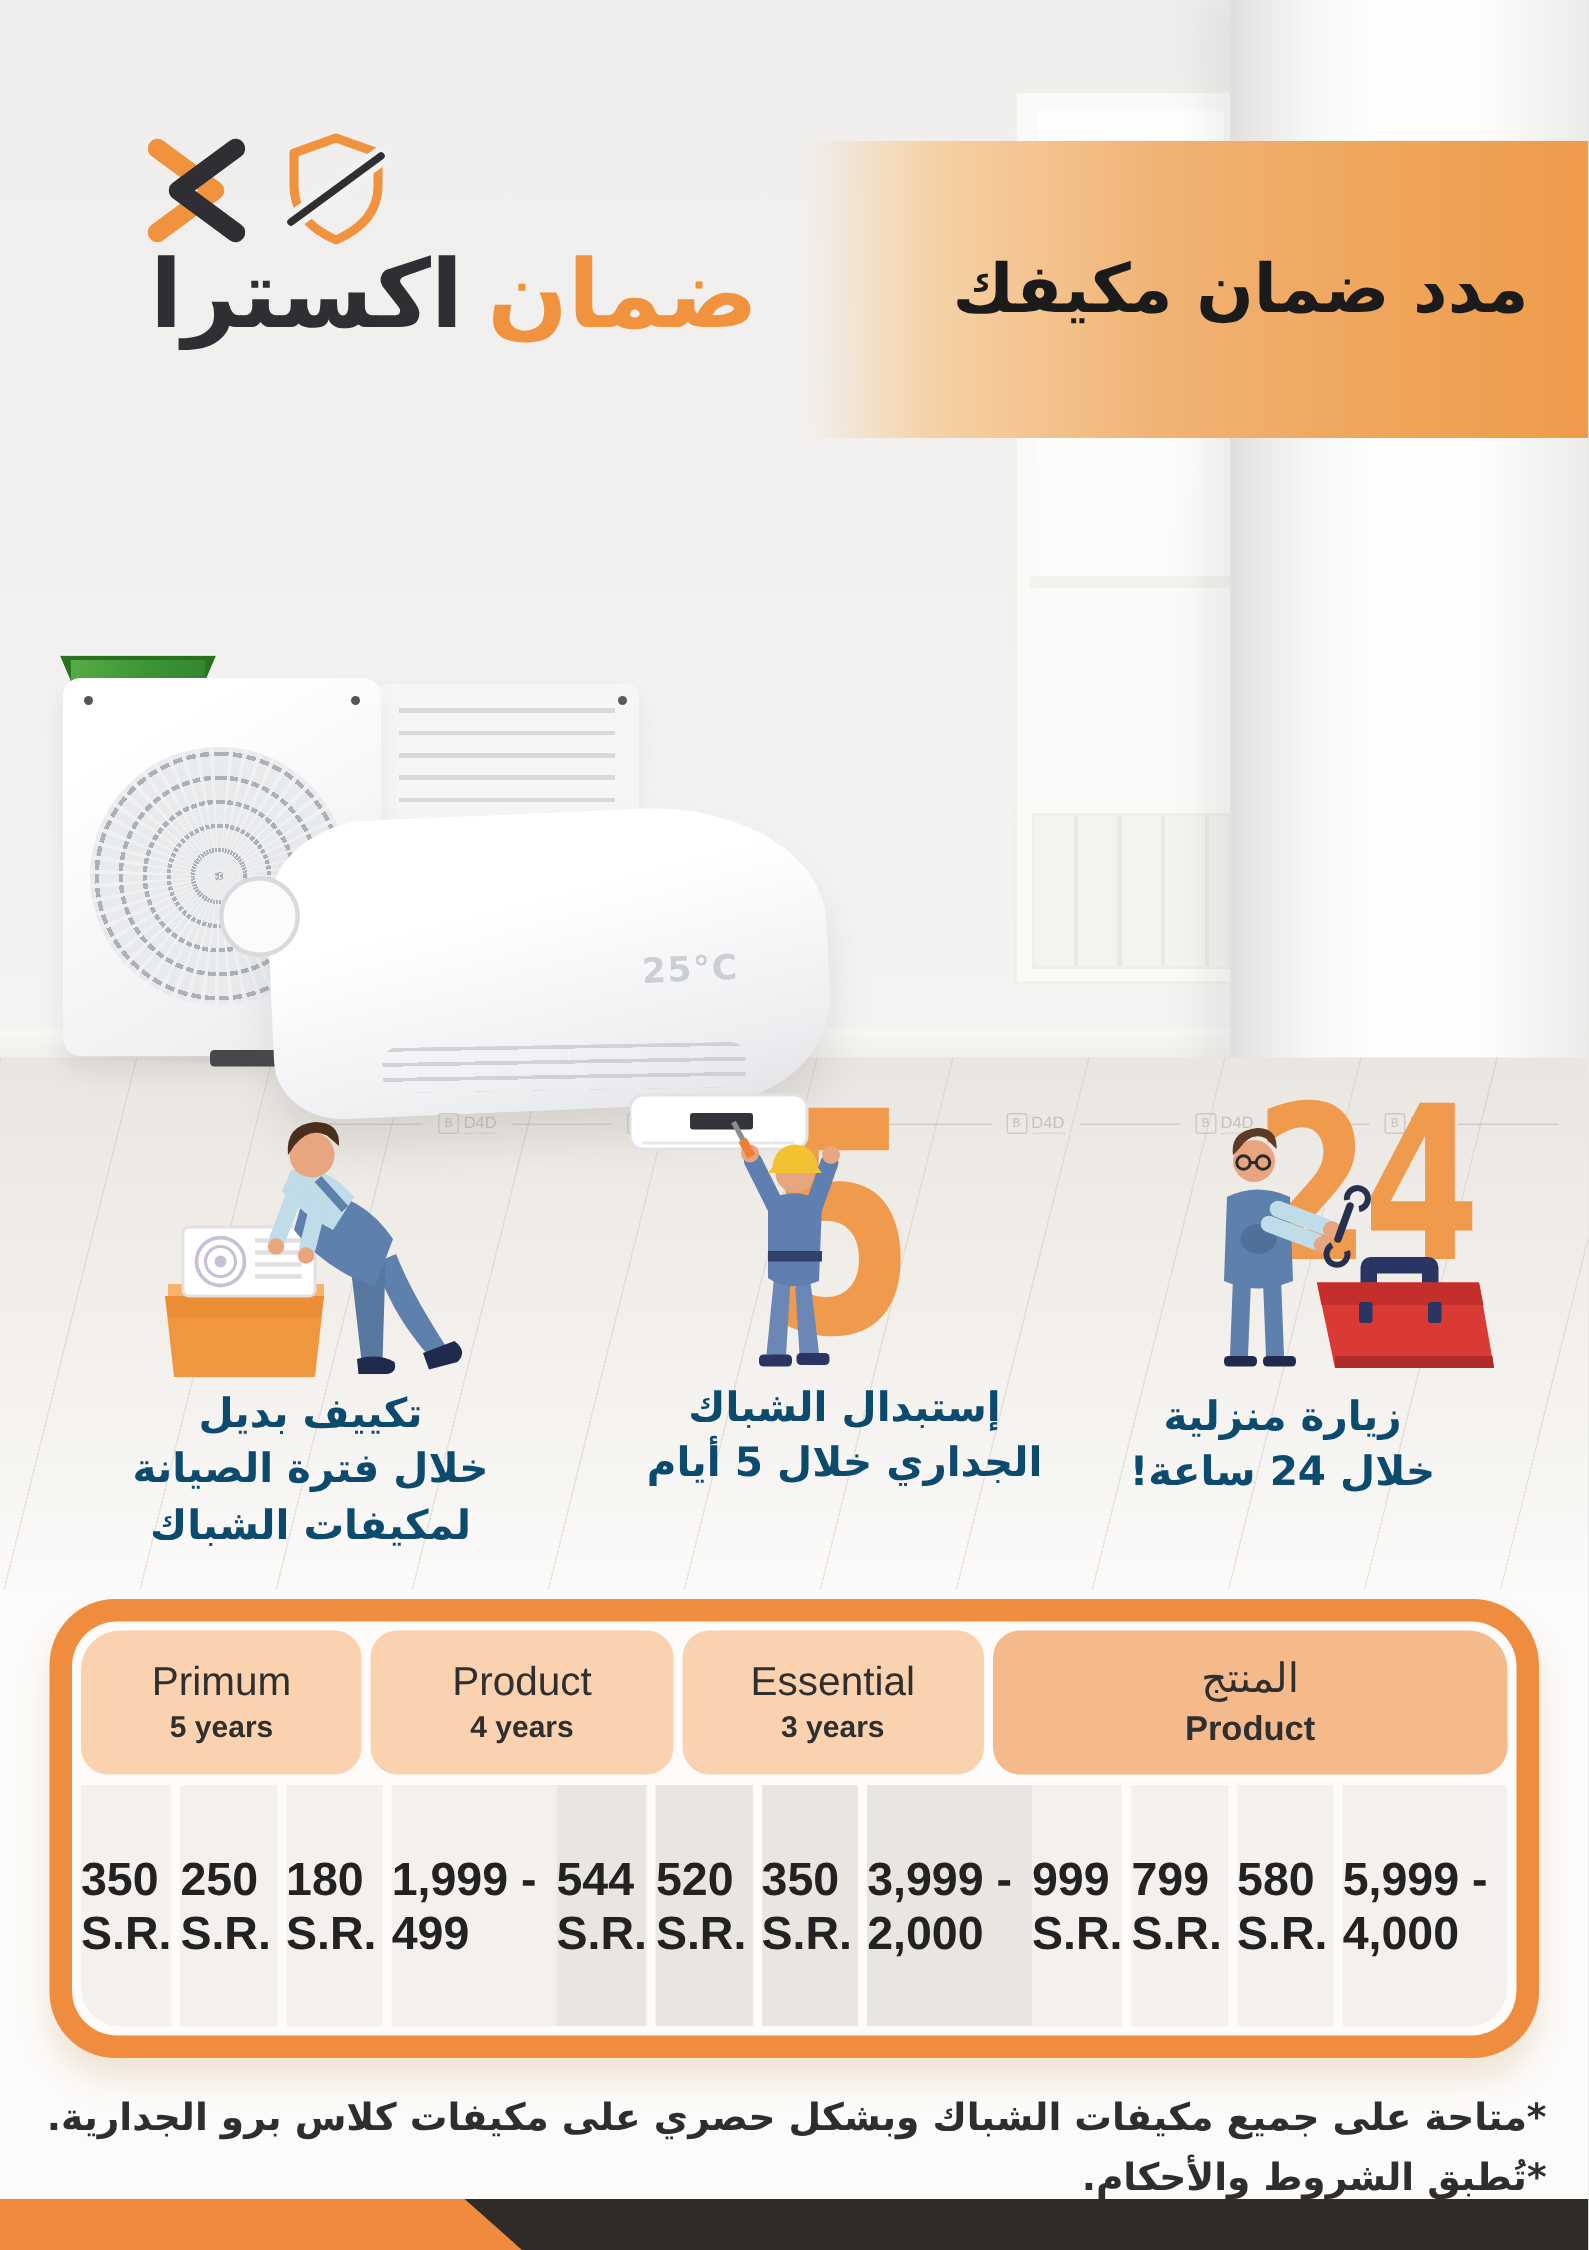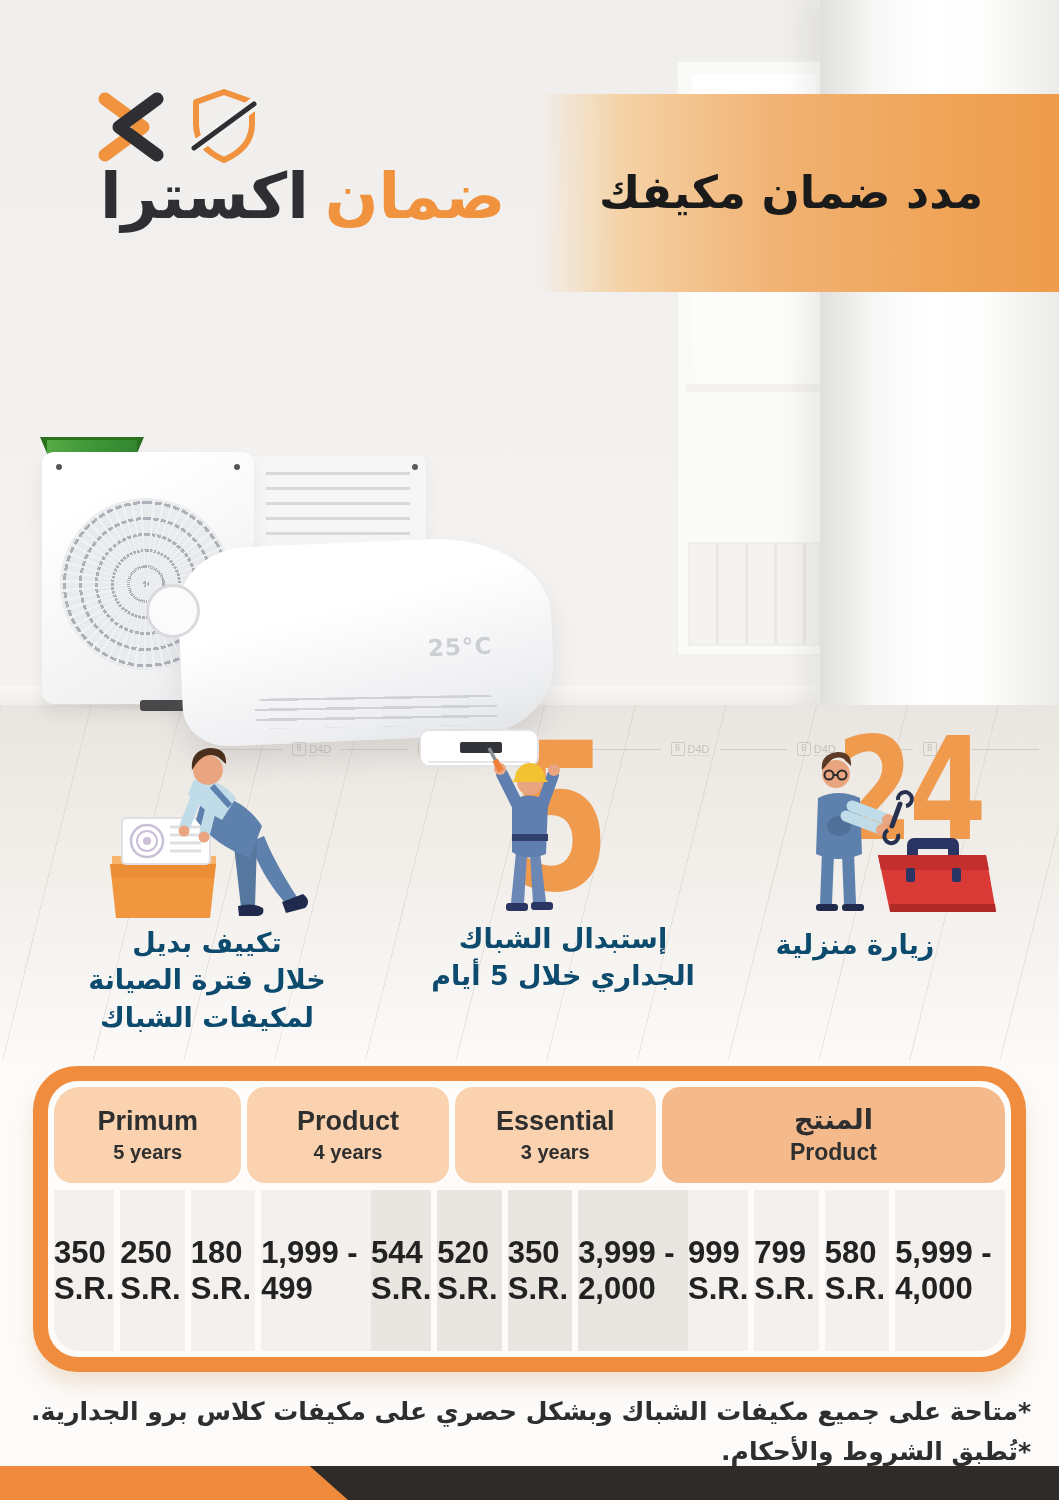--- a/index.html
+++ b/index.html
@@ -25,21 +25,21 @@
   .bg-lower{left:0;top:1060px;width:1059px;height:410px;background:#FCFBFA;}
 
   
   .logo-word{left:100px;top:160px;font-size:63px;font-weight:bold;direction:rtl;word-spacing:-6px;white-space:nowrap;}
   .logo-word .w1{color:#F0923E;} .logo-word .w2{color:#2E2E33;}
 
   
   .banner{left:538px;top:94px;right:0;height:198px;
       background:linear-gradient(90deg,rgba(247,227,201,0) 0%,#F5D2A6 16%,#F1B273 46%,#EFA458 78%,#EE9C4B 100%);
       display:flex;flex-direction:column;justify-content:center;align-items:flex-end;
-      padding-right:76px;box-sizing:border-box;}
+      padding-right:40px;box-sizing:border-box;}
   .banner .bl{direction:rtl;font-size:45px;line-height:1.34;font-weight:800;color:#1B1B1B;white-space:nowrap;}
 
   
   .ribbon-back{left:40px;top:437px;width:104px;height:34px;background:#29701F;
       clip-path:polygon(0 0,100% 0,86% 100%,14% 100%);}
   .ribbon{left:47px;top:440px;width:90px;height:124px;
       background:linear-gradient(100deg,#57AB46 0%,#3E9537 45%,#2E7F2D 100%);
       clip-path:polygon(0 0,100% 0,100% 100%,50% 86%,0 100%);
       color:#fff;text-align:center;padding-top:21px;box-sizing:border-box;
       font-size:29px;font-weight:bold;line-height:1.32;direction:rtl;}
@@ -91,21 +91,21 @@
   
   .price-table{left:33px;top:1066px;width:993px;height:306px;background:#EF8C3E;border-radius:44px;
       box-sizing:border-box;padding:15px;box-shadow:0 14px 20px rgba(190,120,50,0.18);}
   .table-inner{width:100%;height:100%;background:#FDFCFB;border-radius:30px;overflow:hidden;
       display:flex;flex-direction:column;box-sizing:border-box;padding:6px;}
   .thead{display:flex;gap:6px;height:96px;margin-bottom:7px;}
   .th{border-radius:18px;background:#FAD2AF;display:flex;flex-direction:column;justify-content:center;
       align-items:center;gap:4px;}
   .th:first-child{border-top-left-radius:26px;}
   .th-product{background:#F4BA8C;border-top-right-radius:26px;}
-  .th .t{font-family:"Liberation Sans",sans-serif;font-size:27px;font-weight:bold;color:#2F2F2F;}
+  .th .t{font-family:"Liberation Sans",sans-serif;font-size:27px;font-weight:normal;color:#2F2F2F;}
   .th .s{font-family:"Liberation Sans",sans-serif;font-size:20px;font-weight:600;color:#2F2F2F;}
   .th-product .t{font-family:"DejaVu Sans",sans-serif;direction:rtl;}
   .c1{flex:190;} .c2{flex:204;} .c3{flex:204;} .c4{flex:348;}
   .tbody{flex:1;display:flex;border-radius:0 0 26px 26px;overflow:hidden;}
   .tr{flex:1;display:flex;gap:6px;}
   .td{display:flex;align-items:center;justify-content:center;
       font-family:"Liberation Sans",sans-serif;font-size:31px;font-weight:bold;color:#222;}
   .row-a .td{background:#F3F0ED;} .row-b .td{background:#E9E5E1;}
 
   
@@ -292,20 +292,21 @@
     <div>تكييف بديل</div>
     <div>خلال فترة الصيانة</div>
     <div>لمكيفات الشباك</div>
   </div>
   <div class="abs caption" id="cap2">
     <div>إستبدال الشباك</div>
     <div>الجداري خلال 5 أيام</div>
   </div>
   <div class="abs caption" id="cap3">
     <div>زيارة منزلية</div>
+    <div>خلال 24 ساعة!</div>
   </div>
 
   <div class="abs price-table">
     <div class="table-inner">
       <div class="thead">
         <div class="th c1">
           <div class="t">Primum</div>
           <div class="s">5 years</div>
         </div>
         <div class="th c2">

